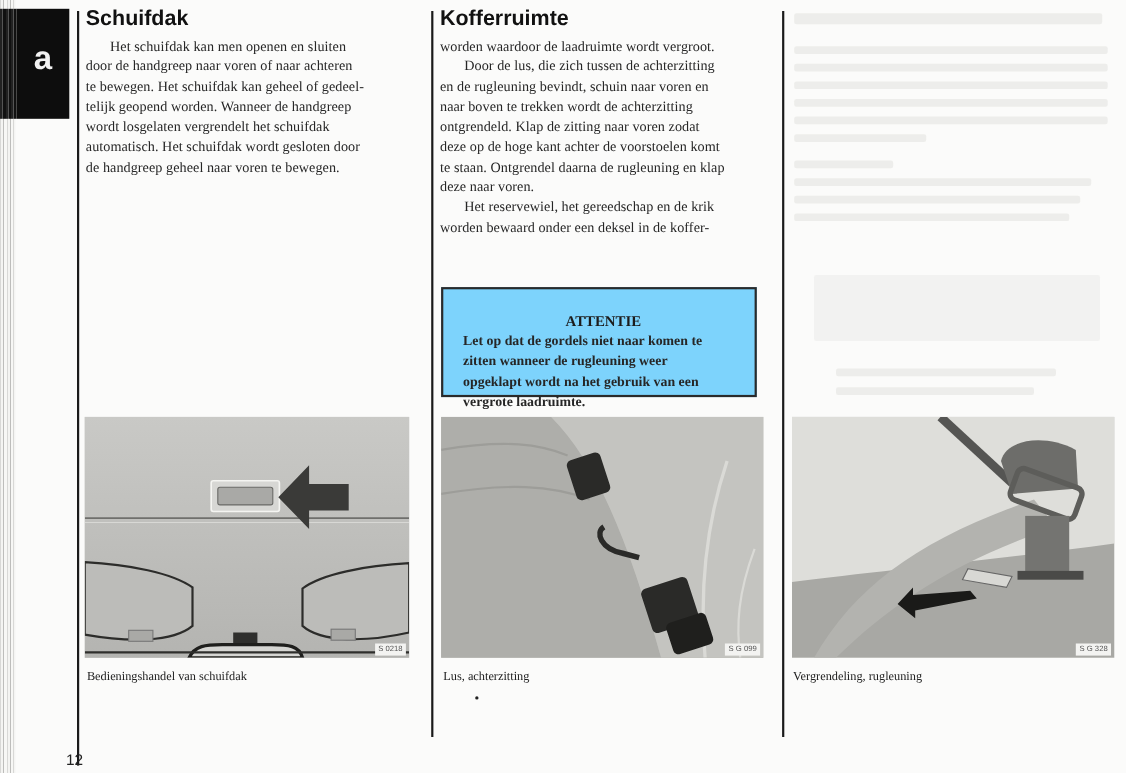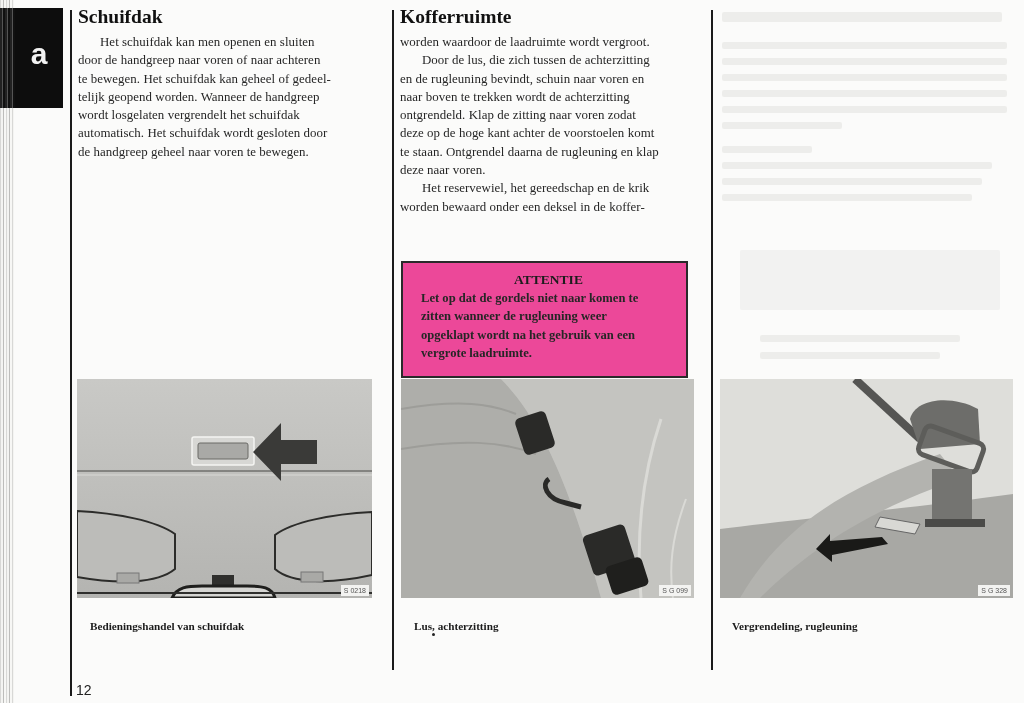--- a/index.html
+++ b/index.html
@@ -22,53 +22,53 @@
     background: #0d0d0d;
     display: flex; align-items: center; justify-content: center;
   }
   .tab span {
     color: #f2f2f2; font-family: "Liberation Sans", "DejaVu Sans", sans-serif;
     font-weight: bold; font-size: 30px; line-height: 1; margin-top: -8px;
   }
   .rule { position: absolute; width: 2px; background: #1a1a1a; }
   .col { position: absolute; }
   .title {
-    font-family: Liberation Serif, serif;
+    font-family: Liberation Sans, sans-serif;
     font-weight: bold; font-size: 19.5px; margin: 0; line-height: 22px; color: #111;
   }
   .para {
     font-size: 12.9px; line-height: 18.3px; margin: 0; color: #262626;
     letter-spacing: 0.05px;
   }
   .para .indent { display: inline-block; width: 22px; }
   .attn {
-    position: absolute; left: 401px; top: 261px; width: 287px; height: 117px;
-    border: 2px solid #2a2a2a; background: #ec4899; box-sizing: border-box;
-    padding: 8px 10px 0 18px;
+    position: absolute; left: 401px; top: 261px; width: 287px; height: 100px;
+    border: 2px solid #2a2a2a; background: #7dd3fc; box-sizing: border-box;
+    padding: 20px 10px 0 18px;
   }
   .attn h3 {
     margin: 0; text-align: center; font-size: 13.5px; font-weight: bold; line-height: 18px; color: #1c1c1c;
   }
   .attn p {
     margin: 0; font-weight: bold; font-size: 12.6px; line-height: 18.3px; color: #262626;
   }
   .photo {
     position: absolute; overflow: hidden; background: #b9b9b6;
   }
   .photo svg { display: block; }
   .photo-code {
     position: absolute; right: 3px; bottom: 2px; background: #f3f3f1;
     font-family: "Liberation Sans", "DejaVu Sans", sans-serif;
     font-size: 7px; color: #555; padding: 1px 3px; line-height: 9px;
   }
   .caption {
-    position: absolute; font-weight: bold; font-size: 11.2px; color: #1c1c1c; margin: 11px;
+    position: absolute; font-weight: normal; font-size: 11.2px; color: #1c1c1c; margin: 0;
   }
   .page-number {
-    position: absolute; left: 76px; top: 682px;
+    position: absolute; left: 60px; top: 682px;
     font-family: "Liberation Sans", "DejaVu Sans", sans-serif; font-size: 14px; color: #222;
   }
   .bleed { position: absolute; background: #e2e2df; height: 7px; border-radius: 2px; opacity: 0.55; }
   .dot { position: absolute; left: 432px; top: 633px; width: 3px; height: 3px; background: #222; border-radius: 50%; }
 </style>
 </head>
 <body>
 
 <div class="page-edge"></div>
 <div class="page-edge dark"></div>

